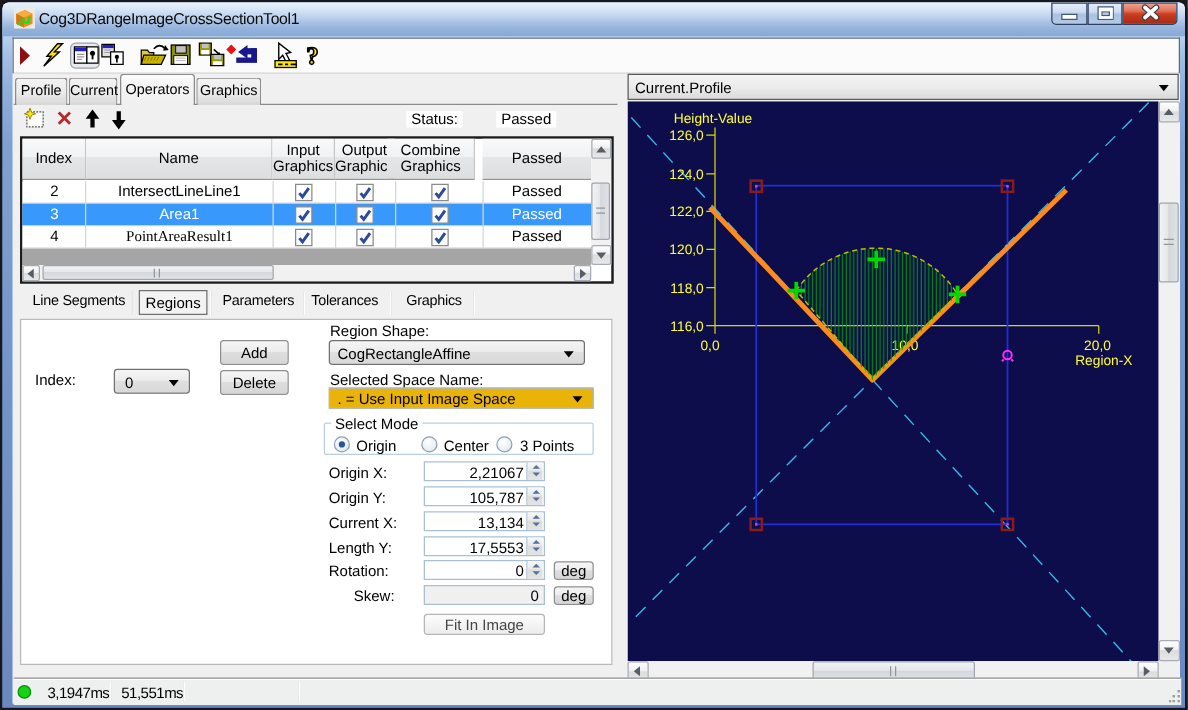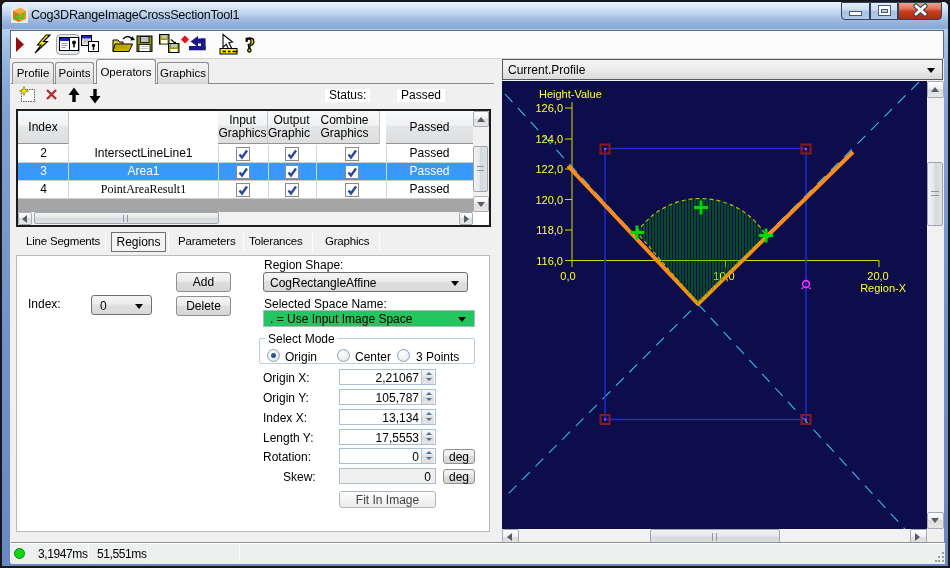--- a/index.html
+++ b/index.html
@@ -37,21 +37,21 @@
 .sthumbh { position:absolute; background:linear-gradient(#f2f3f4,#e4e6e8 45%,#d4d7db 50%,#e0e3e6); border:1px solid #9da5ae; border-radius:2px; }
 .grip { position:absolute; border-top:1px solid #8e969e; border-bottom:1px solid #8e969e; height:5px; }
 .griph { position:absolute; border-left:1px solid #8e969e; border-right:1px solid #8e969e; width:5px; }
 .tri { position:absolute; width:0; height:0; }
 
 .stsep { position:absolute; top:202px; width:1px; height:19px; background:#a8a8a8; border-right:1px solid #fdfdfd; }
 
 #panel { position:absolute; left:5px; top:224px; width:474px; height:277px; background:#fff; border:1px solid #b9b9b9; }
 .w7btn { position:absolute; background:linear-gradient(#f5f5f5,#ededed 45%,#dedede 50%,#d6d6d6); border:1px solid #8e8f8f; border-radius:3px; text-align:center; }
 .w7combo { position:absolute; background:linear-gradient(#f5f5f5,#ececec 45%,#dfdfdf 50%,#d9d9d9); border:1px solid #707070; border-radius:3px; }
-.flatcombo { position:absolute; background:#22c55e; border:1px solid #a7bbcf; }
+.flatcombo { position:absolute; background:#eab308; border:1px solid #a7bbcf; }
 .carrow { position:absolute; width:0; height:0; border-left:4px solid transparent; border-right:4px solid transparent; border-top:5px solid #000; }
 .numbox { position:absolute; width:97px; height:16px; background:#fff; border:1px solid #aabfd3; line-height:14px; }
 .numbox span { position:absolute; right:16px; top:1px; }
 .spin { position:absolute; right:1px; top:0px; width:13px; height:14px; background:linear-gradient(#f8f8f8,#e8e8e8 45%,#dcdcdc 50%,#e4e4e4); border-left:1px solid #b3c5d8; }
 .sarr { position:absolute; left:3.5px; width:0; height:0; border-left:3px solid transparent; border-right:3px solid transparent; }
 .lab { position:absolute; white-space:nowrap; }
 #grpbox { position:absolute; left:242px; top:82px; width:216px; height:26px; border:1px solid #b9cede; border-radius:2px; }
 .radio { position:absolute; width:13px; height:13px; border-radius:50%; border:1px solid #8ca0b5; background:radial-gradient(circle at 40% 35%, #fefefe, #dfe5ea); }
 .radio .dot { position:absolute; left:3px; top:3px; width:5px; height:5px; border-radius:50%; background:#23569b; }
 
@@ -131,40 +131,43 @@
       <rect x="178" y="15" width="16.6" height="4.3" fill="#18188c"></rect>
 
       <polygon points="212,3.5 212,16.5 215.2,13.2 217.8,18.5 220.5,16.8 217.8,11.8 221.5,11" fill="#fff" stroke="#000" stroke-width="1.1"></polygon>
       <rect x="209" y="17.5" width="17" height="5.5" fill="#ffe800" stroke="#000"></rect>
       <path d="M211.5,20.5 h3.5 m2,0 h2.5 m2,0 h5" stroke="#000" stroke-width="1.3"></path>
 
       <text x="234" y="20.5" font-size="20" font-weight="bold" fill="#ffe800" stroke="#000" stroke-width="1.3" font-family="Liberation Serif, serif">?</text>
     </svg>
 
     <div class="tab1" style="left:1px; width:42px;">Profile</div>
-    <div class="tab1" style="left:44px; width:39px;">Points</div>
+    <div class="tab1" style="left:44px; width:39px;">Current</div>
     <div class="tab1 active" style="left:85px; width:60px;">Operators</div>
     <div class="tab1" style="left:146px; width:52px;">Graphics</div>
     <div id="tabline"></div>
 
     <svg class="abs" style="left:0px; top:0px;" width="110" height="105" viewBox="0 0 110 105">
       <rect x="10.5" y="58.5" width="13" height="12" fill="#fdfdfd" stroke="#555" stroke-dasharray="1.5 1"></rect>
       <polygon points="13,55.5 14.2,58.8 17.5,60 14.2,61.2 13,64.5 11.8,61.2 8.5,60 11.8,58.8" fill="#ffe800" stroke="#8a7a00" stroke-width="0.7"></polygon>
       <path d="M36,59 l9,9 m0,-9 l-9,9" stroke="#b03030" stroke-width="2.4"></path>
       <path d="M63,71 v-9" stroke="#000" stroke-width="3.4"></path>
       <polygon points="57.5,64 68.5,64 63,56.5" fill="#000"></polygon>
       <path d="M84,58 v9" stroke="#000" stroke-width="3.4"></path>
       <polygon points="78.5,65 89.5,65 84,72.5" fill="#000"></polygon>
     </svg>
     <div id="lbl-status" style="left:314px;">Status:</div>
     <div id="lbl-passed" style="left:386px;">Passed</div>
 
     <div id="grid">
       <div class="gh" style="left:0; width:51px;">
           <div>Index</div>
+        </div>
+      <div class="gh" style="left:51px; width:149px;">
+          <div>Name</div>
         </div>
       <div class="gh" style="left:200px; width:50px;">
           <div>Input<br>Graphics</div>
         </div>
       <div class="gh" style="left:250px; width:48px;">
           <div>Output<br>Graphics</div>
         </div>
       <div class="gh" style="left:292px; width:70px;">
           <div>Combine<br>Graphics</div>
         </div>
@@ -286,21 +289,21 @@
           </div>
         </div>
       <div class="lab" style="left:246px; top:135px;">Origin Y:</div>
       <div class="numbox" style="left:322px; top:133px;">
           <span>105,787</span>
         <div class="spin">
             <div class="sarr" style="top:2px;border-bottom:3.5px solid #54719b;"></div>
             <div class="sarr" style="top:8px;border-top:3.5px solid #54719b;"></div>
           </div>
         </div>
-      <div class="lab" style="left:246px; top:155px;">Index X:</div>
+      <div class="lab" style="left:246px; top:155px;">Current X:</div>
       <div class="numbox" style="left:322px; top:153px;">
           <span>13,134</span>
         <div class="spin">
             <div class="sarr" style="top:2px;border-bottom:3.5px solid #54719b;"></div>
             <div class="sarr" style="top:8px;border-top:3.5px solid #54719b;"></div>
           </div>
         </div>
       <div class="lab" style="left:246px; top:175px;">Length Y:</div>
       <div class="numbox" style="left:322px; top:173px;">
           <span>17,5553</span>

